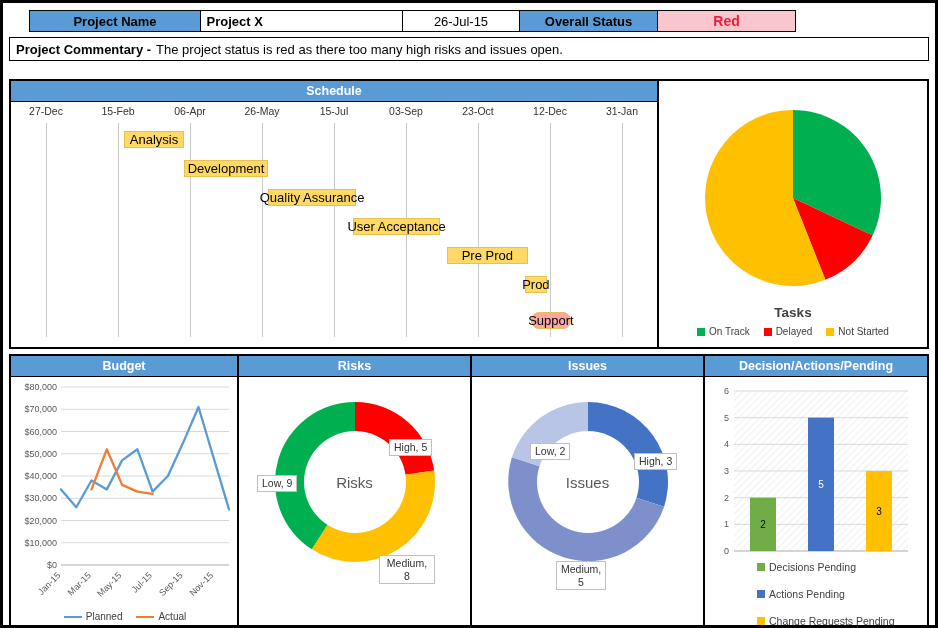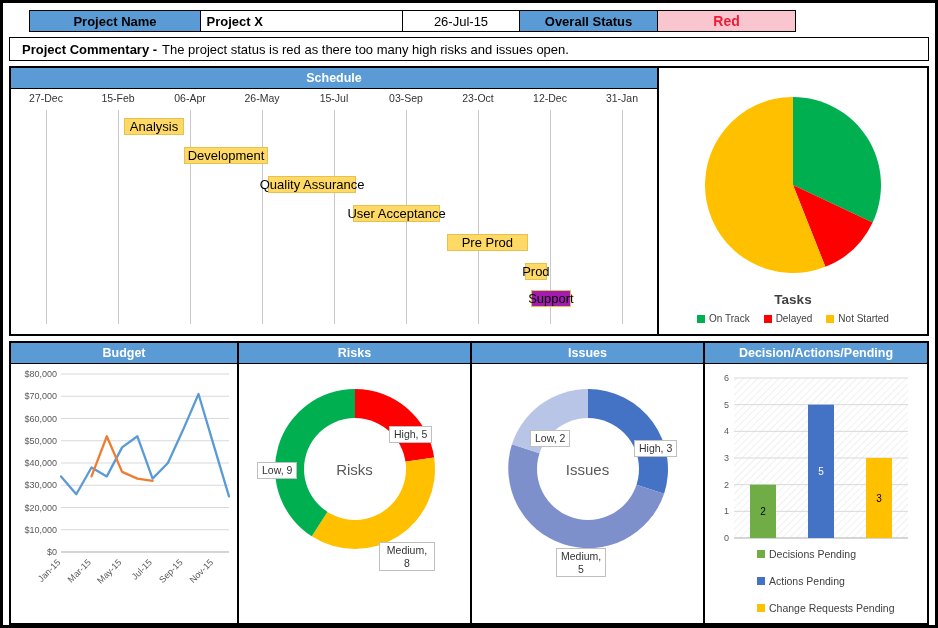--- a/index.html
+++ b/index.html
@@ -11,28 +11,28 @@
   .top-row{display:flex;height:22px;margin:2px 0 0 20px}
   .hcell{border:1.5px solid #000;display:flex;align-items:center;justify-content:center;font-size:13px;height:22px}
   .hcell + .hcell{margin-left:-1.5px}
   .hcell.blue{background:#5B9BD5;font-weight:bold;color:#000}
   .hcell.val{background:#fff;font-weight:bold;justify-content:flex-start;padding-left:6px}
   .hcell.val.center{justify-content:center;font-weight:normal;padding-left:0}
   .hcell.status{background:#F9C6CF;color:#ED1C39;font-weight:bold;font-size:14px}
   .w1{width:172px}.w2{width:204px}.w3{width:127px}.w4{width:118px}.w5{width:140px}.w6{width:139px}
 
   
-  .commentary{margin-top:5px;height:24px;border:1.5px solid #000;display:flex;align-items:center;padding:0 12px;font-size:13px;background:#fff}
+  .commentary{margin-top:5px;height:24px;border:1.5px solid #000;display:flex;align-items:center;padding:0 6px;font-size:13px;background:#fff}
   .c-label{font-weight:bold;margin-right:5px;white-space:nowrap}
 
   
   .section-header{background:#5B9BD5;color:#fff;font-weight:bold;font-size:12.5px;text-align:center;padding:3px 0;border-bottom:1.5px solid #000;height:21px}
 
   
-  .mid{margin-top:5px;height:270px;border:2px solid #000;display:flex;background:#fff}
+  .mid{margin-top:18px;height:270px;border:2px solid #000;display:flex;background:#fff}
   .schedule-panel{width:648px;border-right:2px solid #000;display:flex;flex-direction:column}
   .gantt{flex:1;display:flex;flex-direction:column;padding:3px 10px 6px;position:relative}
   .gantt-axis{position:relative;height:16px;font-size:10.5px;color:#333}
   .gantt-tick-label{position:absolute;top:0;transform:translateX(-50%);white-space:nowrap}
   .gantt-body{position:relative;flex:1}
   .gantt-gridline{position:absolute;top:2px;bottom:4px;width:1px;background:#C9C9C9}
   .gantt-bar{position:absolute;height:17px;background:#FFD966;border:1px solid #E6C14D;display:flex;align-items:center;justify-content:center}
   .gantt-bar-label{font-size:13px;color:#000;white-space:nowrap}
   .pie-panel{flex:1;display:flex;flex-direction:column;align-items:center;padding-top:22px}
   .pie-wrap{position:relative}
@@ -118,21 +118,21 @@
             </div>
             <div class="gantt-bar" style="left: 53%; width: 14%; top: 97px; background: rgb(255, 217, 102);">
               <span class="gantt-bar-label">User Acceptance</span>
             </div>
             <div class="gantt-bar" style="left: 68%; width: 13%; top: 126px; background: rgb(255, 217, 102);">
               <span class="gantt-bar-label">Pre Prod</span>
             </div>
             <div class="gantt-bar" style="left: 80.5%; width: 3.5%; top: 155px; background: rgb(255, 217, 102);">
               <span class="gantt-bar-label">Prod</span>
             </div>
-            <div class="gantt-bar" style="left: 81.5%; width: 6.3%; top: 182px; background: #a21caf;">
+            <div class="gantt-bar" style="left: 81.5%; width: 6.3%; top: 191px; background: #fca5a5; border-radius: 8px;">
               <span class="gantt-bar-label">Support</span>
             </div>
           </div>
       </div>
     </div>
     <div class="pie-panel">
       <div class="pie-wrap">
         <svg width="190" height="190" viewBox="0 0 190 190">
             <path d="M 95 95 L 95.00 7.00 A 88 88 0 0 1 174.62 132.47 Z" fill="#00B050"></path>
             <path d="M 95 95 L 174.62 132.47 A 88 88 0 0 1 127.39 176.82 Z" fill="#FF0000"></path>
@@ -184,20 +184,30 @@
             <line x1="48" y1="186" x2="216" y2="186" stroke="#BFBFBF" stroke-width="1"></line>
             <text x="48" y="197" font-size="9" fill="#595959" text-anchor="end" transform="rotate(-45 48 197)">Jan-15</text>
             <text x="78.54545454545455" y="197" font-size="9" fill="#595959" text-anchor="end" transform="rotate(-45 78.54545454545455 197)">Mar-15</text>
             <text x="109.0909090909091" y="197" font-size="9" fill="#595959" text-anchor="end" transform="rotate(-45 109.0909090909091 197)">May-15</text>
             <text x="139.63636363636363" y="197" font-size="9" fill="#595959" text-anchor="end" transform="rotate(-45 139.63636363636363 197)">Jul-15</text>
             <text x="170.1818181818182" y="197" font-size="9" fill="#595959" text-anchor="end" transform="rotate(-45 170.1818181818182 197)">Sep-15</text>
             <text x="200.72727272727272" y="197" font-size="9" fill="#595959" text-anchor="end" transform="rotate(-45 200.72727272727272 197)">Nov-15</text>
             <path d=" M 48.0 110.4 L 63.3 128.2 L 78.5 101.5 L 93.8 110.4 L 109.1 81.4 L 124.4 70.3 L 139.6 112.6 L 154.9 97.0 L 170.2 63.6 L 185.5 28.0 L 200.7 79.2 L 216.0 130.4" fill="none" stroke="#5B9BD5" stroke-width="2.3" stroke-linejoin="round" stroke-linecap="round"></path>
             <path d=" M 78.5 110.4 L 93.8 70.3 L 109.1 105.9 L 124.4 112.6 L 139.6 114.8" fill="none" stroke="#ED7D31" stroke-width="2.3" stroke-linejoin="round" stroke-linecap="round"></path>
           </svg>
+        <div class="legend-row budget-legend">
+            <span class="legend-item">
+              <span class="line-swatch" style="border-top-color: rgb(91, 155, 213);"></span>
+              <span>Planned</span>
+            </span>
+            <span class="legend-item">
+              <span class="line-swatch" style="border-top-color: rgb(237, 125, 49);"></span>
+              <span>Actual</span>
+            </span>
+          </div>
       </div>
     </div>
 
     <div class="panel p-risks">
       <div class="section-header">Risks</div>
       <div class="donut-wrap">
         <svg width="190" height="190" viewBox="0 0 190 190">
             <path d="M 95 95 L 95.00 15.00 A 80 80 0 0 1 174.19 83.61 Z" fill="#FF0000"></path>
             <path d="M 95 95 L 174.19 83.61 A 80 80 0 0 1 51.75 162.30 Z" fill="#FFC000"></path>
             <path d="M 95 95 L 51.75 162.30 A 80 80 0 0 1 95.00 15.00 Z" fill="#00B050"></path>

